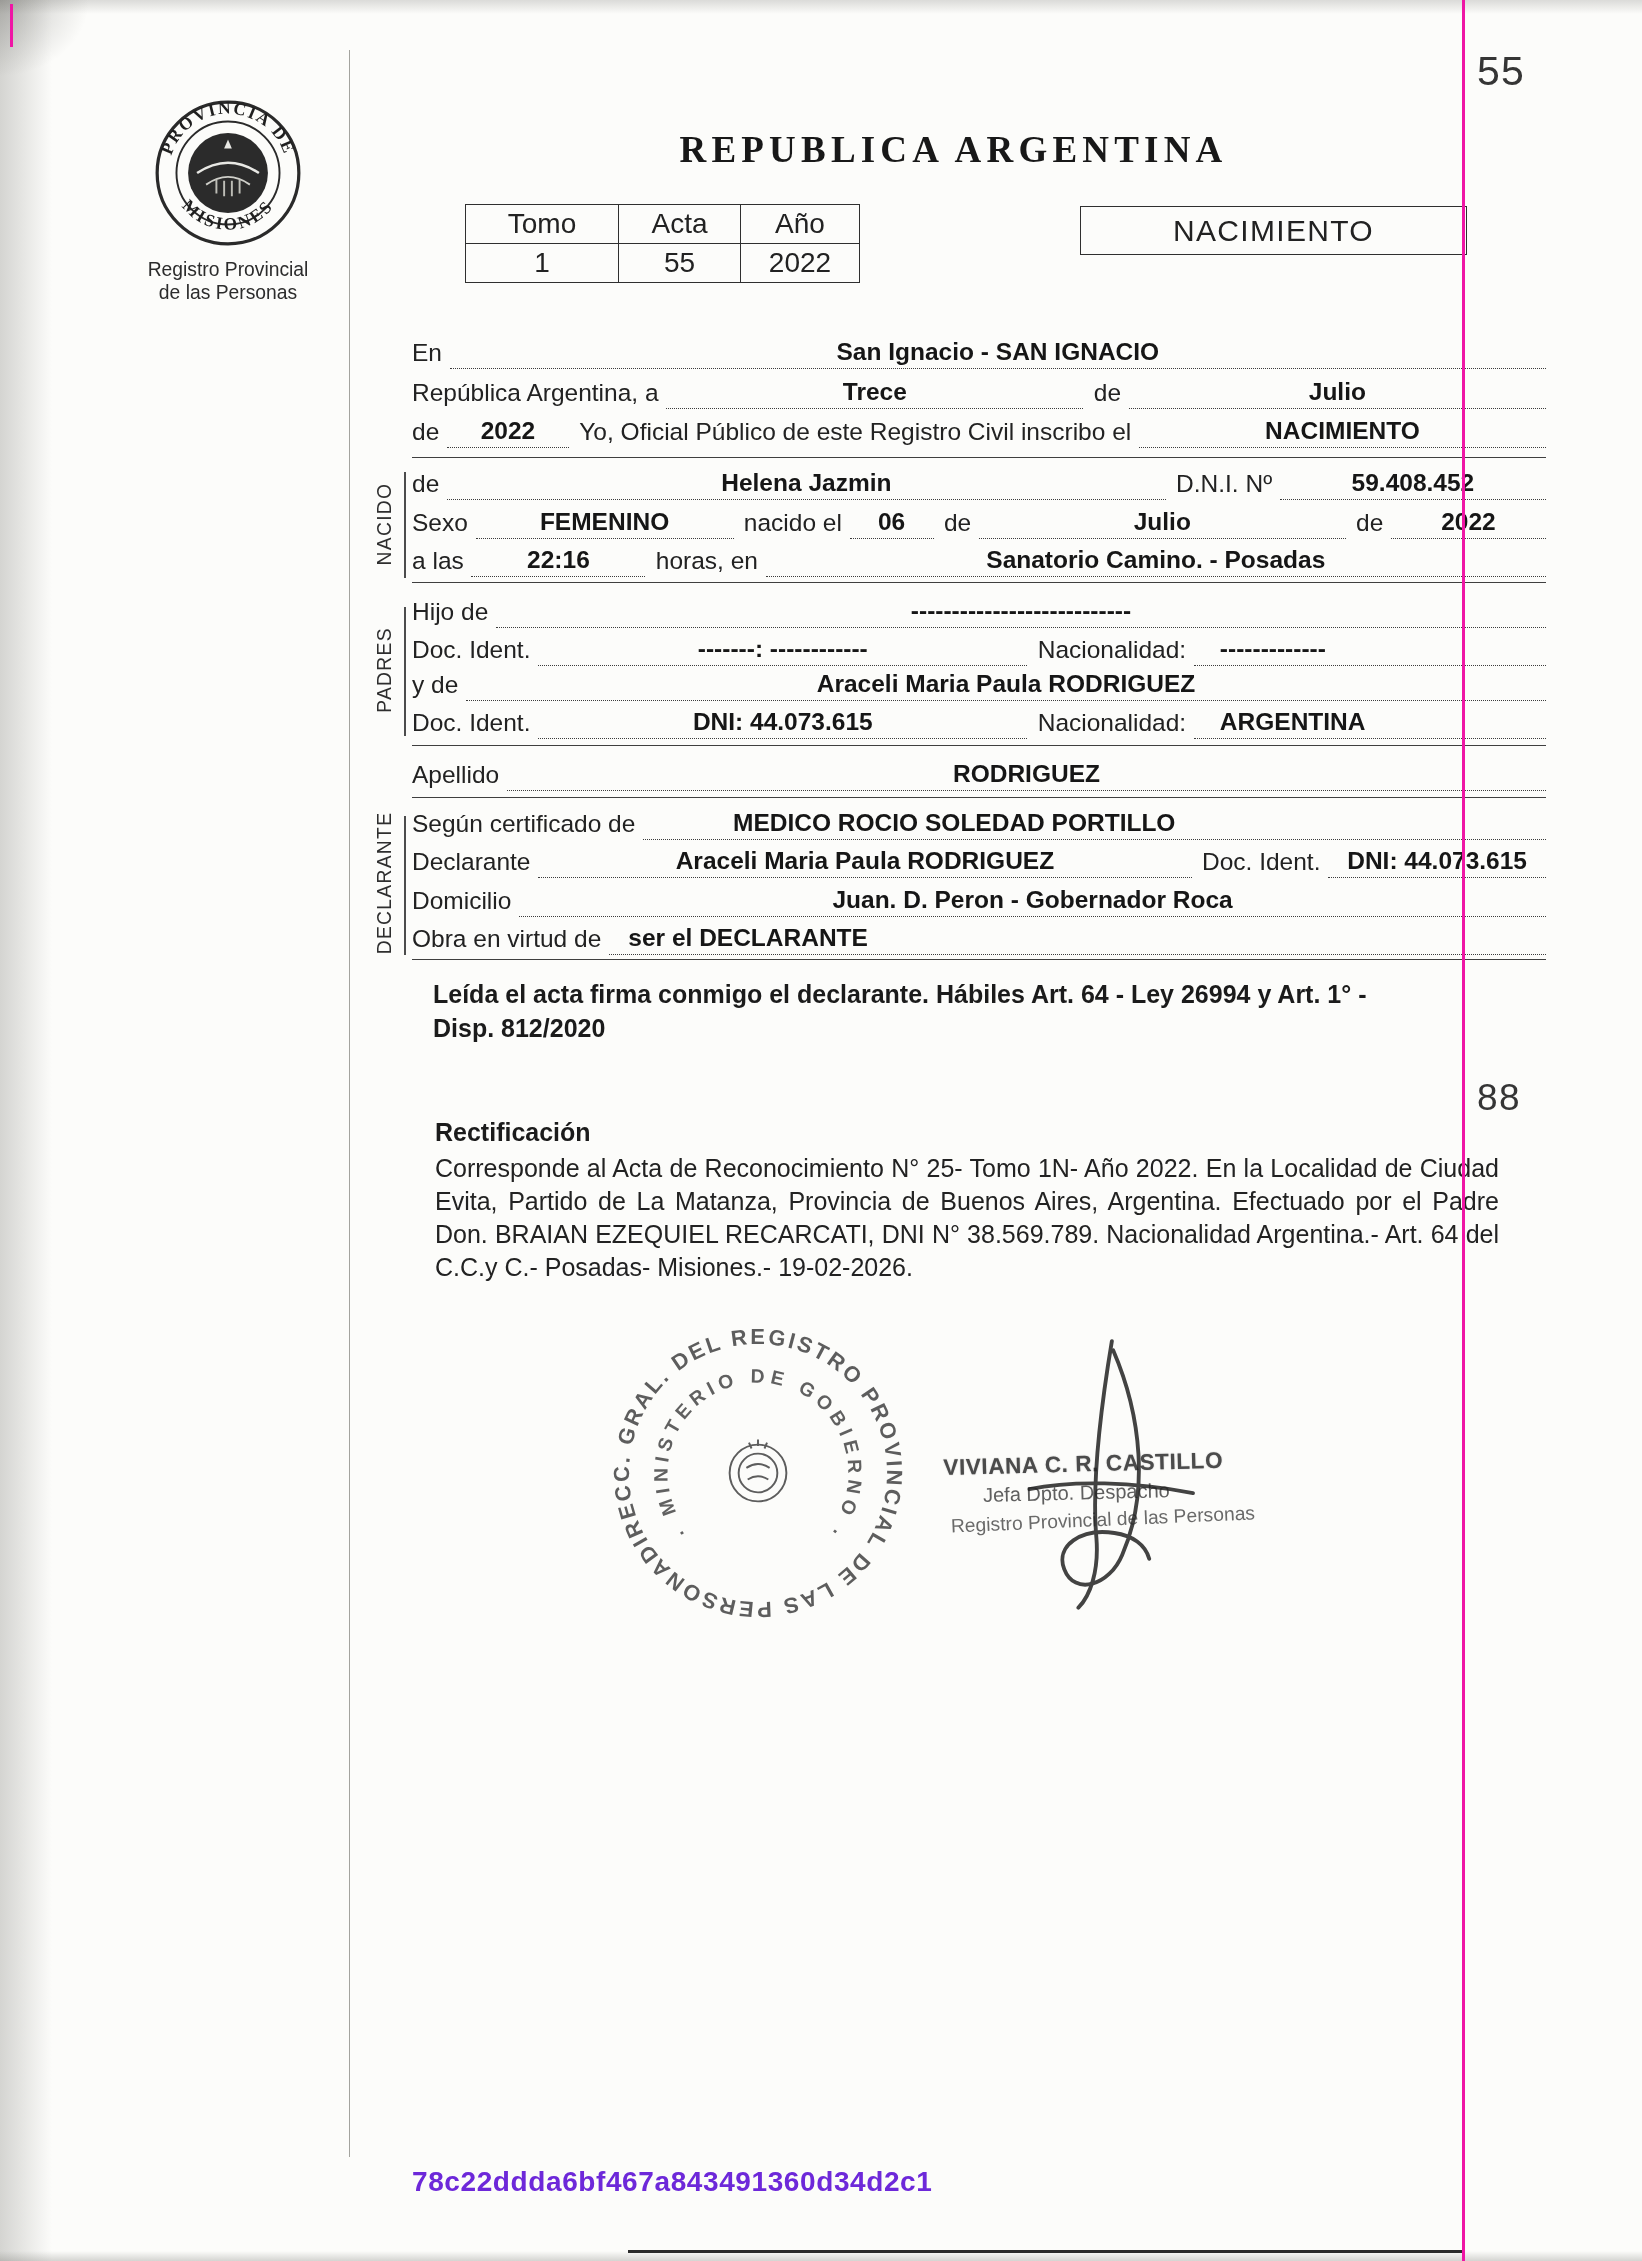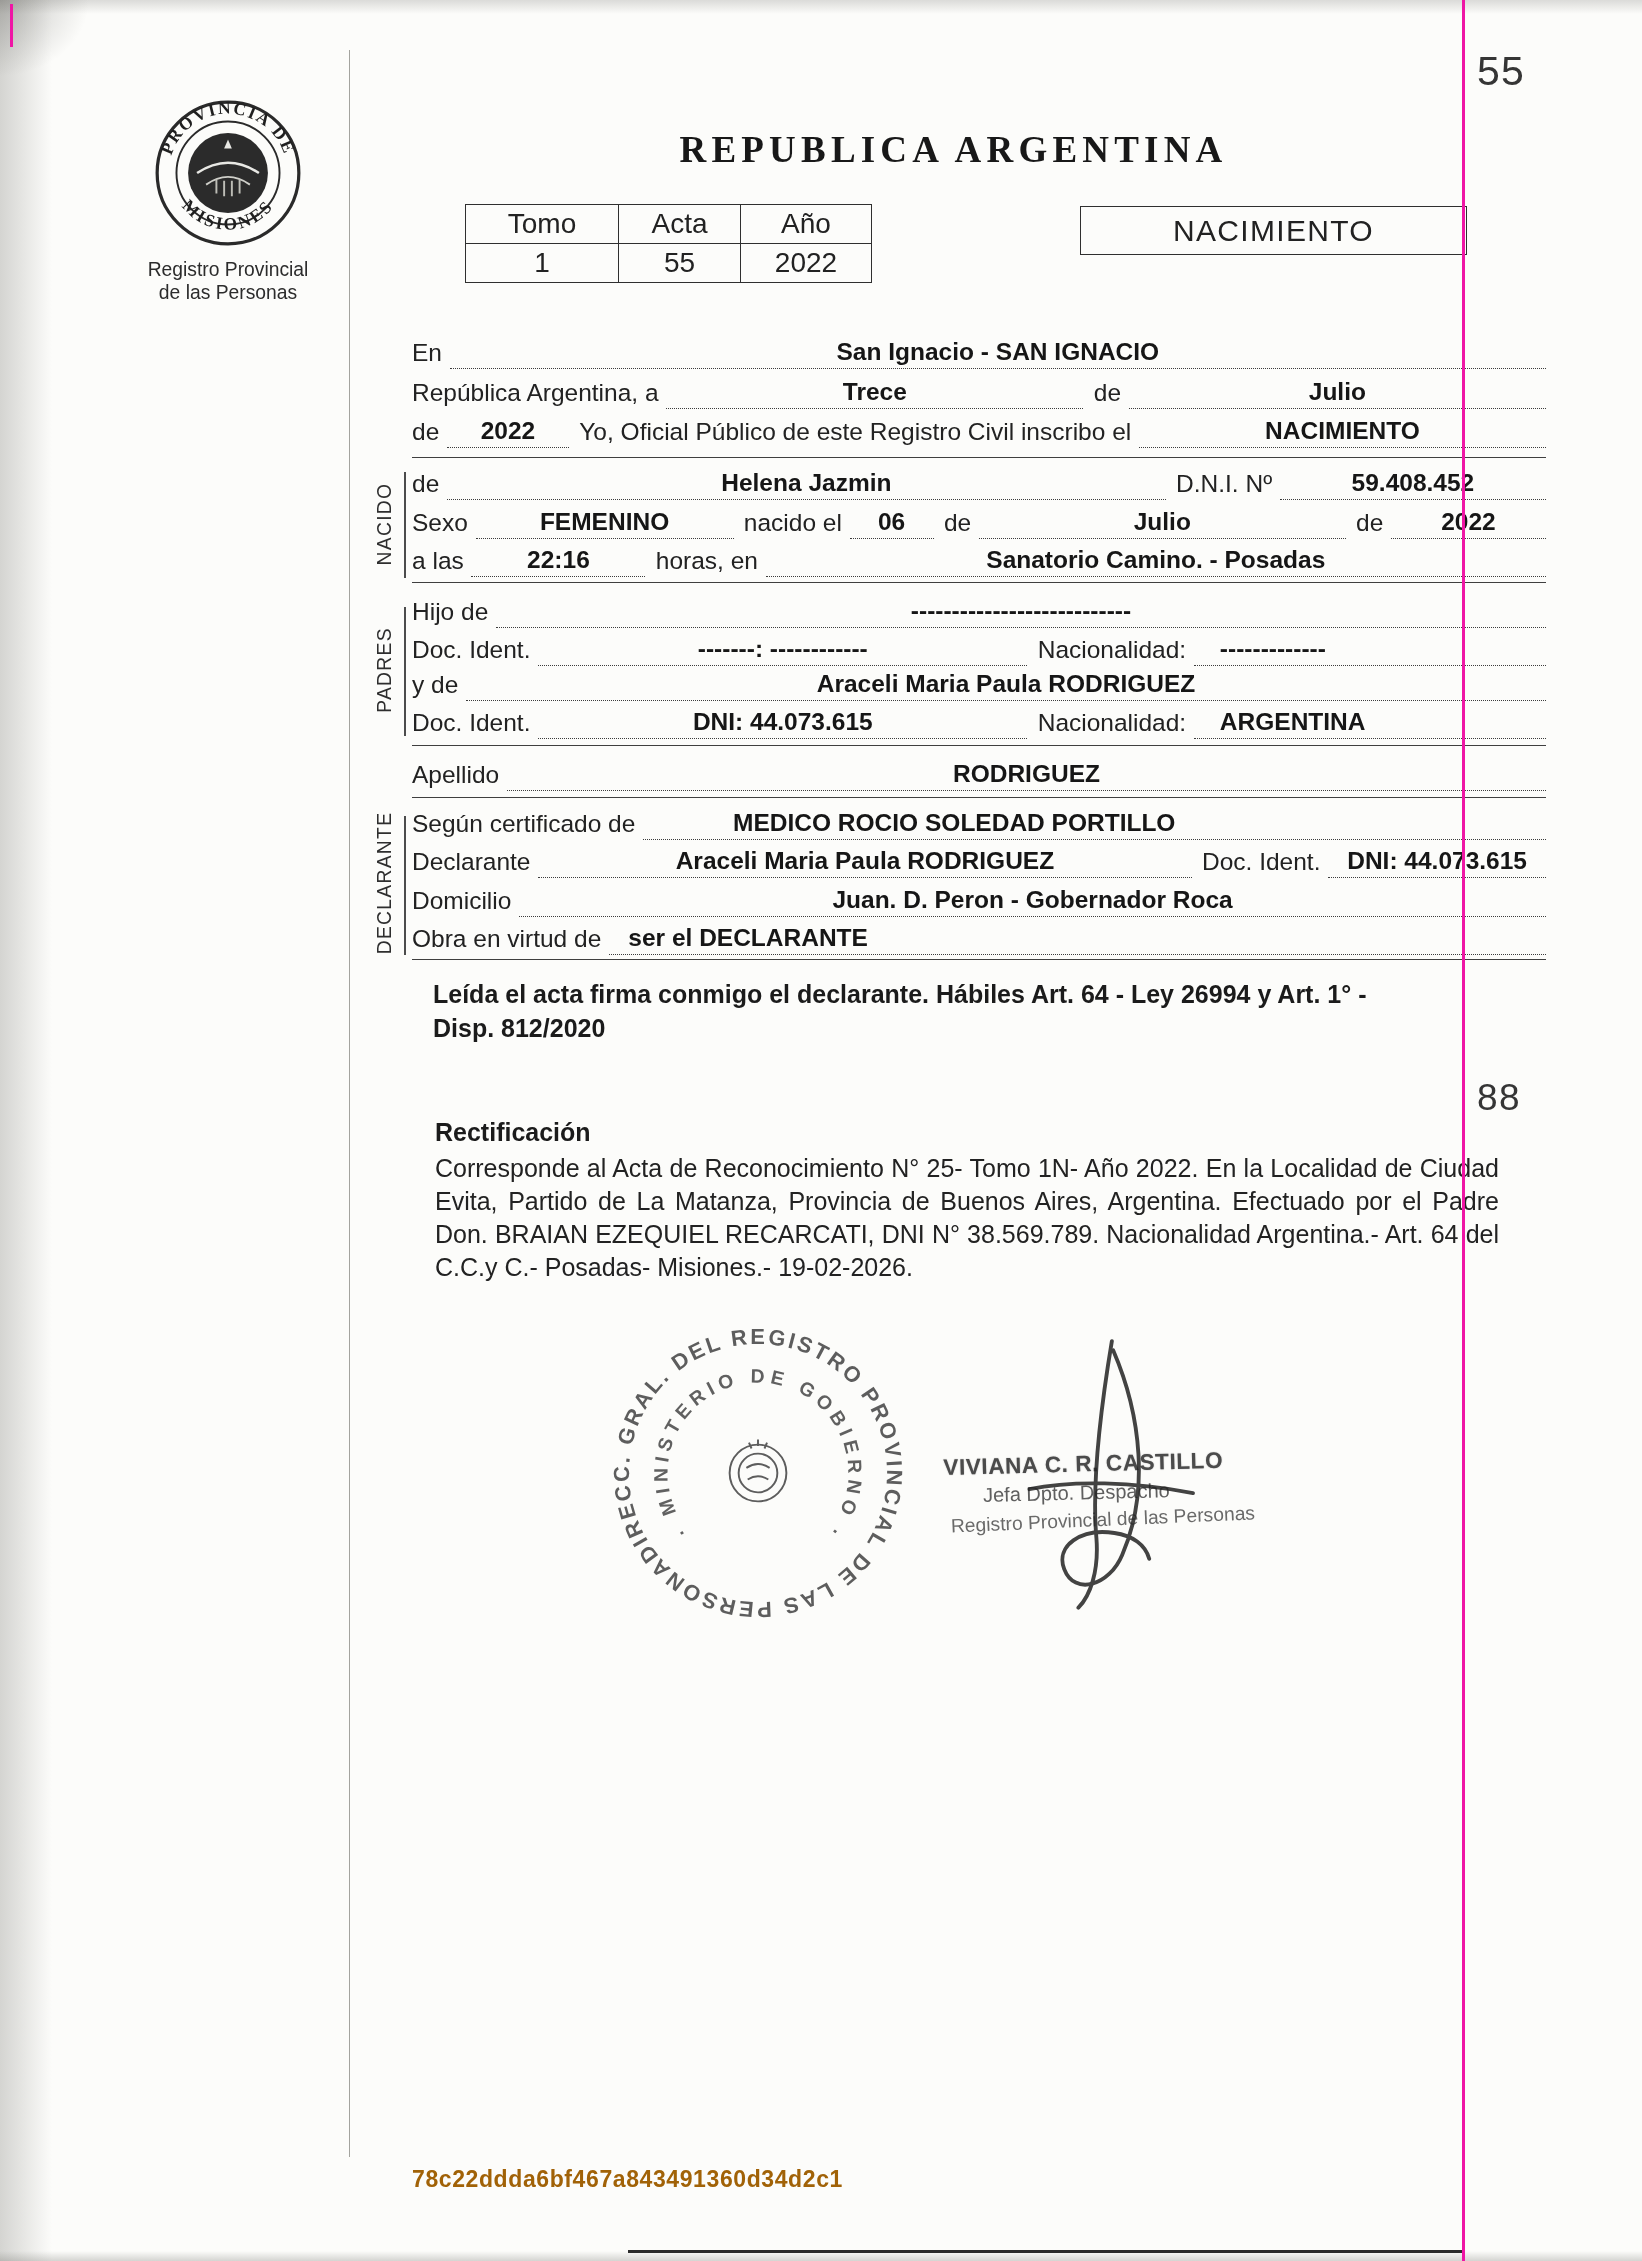--- a/index.html
+++ b/index.html
@@ -30,21 +30,21 @@
   
   .corner-num { position:absolute; font-size:41px; color:#353535; letter-spacing:1.3px; }
   .num-55 { left:1477px; top:48px; }
   .num-88 { left:1477px; top:1077px; font-size:37px; }
   .doc-title { position:absolute; left:580px; top:128px; width:747px; text-align:center;
     font-family:"Liberation Serif", serif; font-weight:700; font-size:37px; letter-spacing:5.2px; color:#181818; }
   .acta-table { position:absolute; left:465px; top:204px; border-collapse:collapse; font-size:28px; color:#222; }
   .acta-table td { border:1.9px solid #2f2f2f; text-align:center; height:39px; padding:0 6.4px; }
   .acta-table td:nth-child(1){ width:153px; }
   .acta-table td:nth-child(2){ width:122px; }
-  .acta-table td:nth-child(3){ width:131px; }
+  .acta-table td:nth-child(3){ width:119px; }
   .nacimiento-box { position:absolute; left:1080px; top:206px; width:387px; height:49px;
     border:1.9px solid #2f2f2f; display:flex; align-items:center; justify-content:center;
     font-size:30px; letter-spacing:1.3px; color:#222; }
 
   
   .logo { position:absolute; left:152px; top:97px; width:152px; height:152px; }
   .logo-caption { position:absolute; left:117px; top:258px; width:222px; text-align:center;
     font-size:19.3px; line-height:1.2; color:#2c2c2c; }
 
   
@@ -70,21 +70,21 @@
 
   
   .seal { position:absolute; left:598px; top:1313px; width:320px; height:320px; opacity:.82; }
   .signature { position:absolute; left:920px; top:1332px; width:367px; height:290px; opacity:.85; z-index:12; }
   .castillo { position:absolute; left:944px; top:1451px; z-index:11; opacity:.88; transform:rotate(-1.5deg); }
   .castillo .name { font-size:22.5px; font-weight:700; letter-spacing:0.6px; color:#333;
     text-shadow:0 0 1.3px rgba(40,40,40,.45); }
   .castillo .role { font-size:20px; color:#4a4a4a; margin:3.9px 0 0 39px; }
   .castillo .office { font-size:19.3px; color:#565656; margin:5.2px 0 0 6.4px; transform:rotate(-1deg); }
 
-  .hash { position:absolute; left:412px; top:2166px; font-size:23px; font-weight:700; color:#a16207; letter-spacing:0.6px; }
+  .hash { position:absolute; left:412px; top:2166px; font-size:28px; font-weight:700; color:#6d28d9; letter-spacing:0.6px; }
 </style>
 </head>
 <body>
 
 <div class="page">
 
   <div class="edge-left"></div>
   <div class="edge-top"></div>
   <div class="edge-bottom"></div>
   <div class="corner-smudge"></div>

